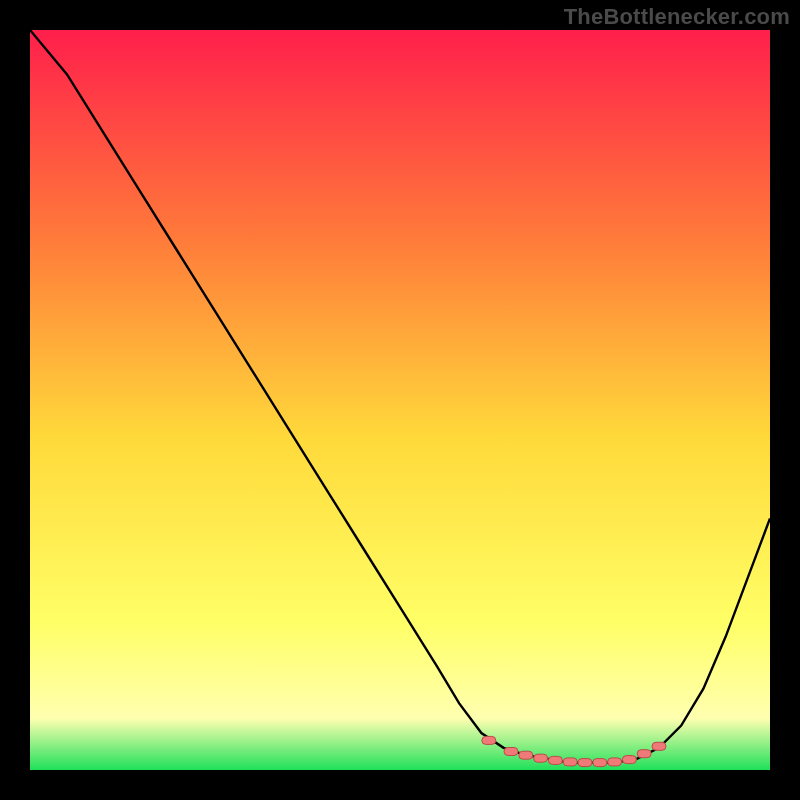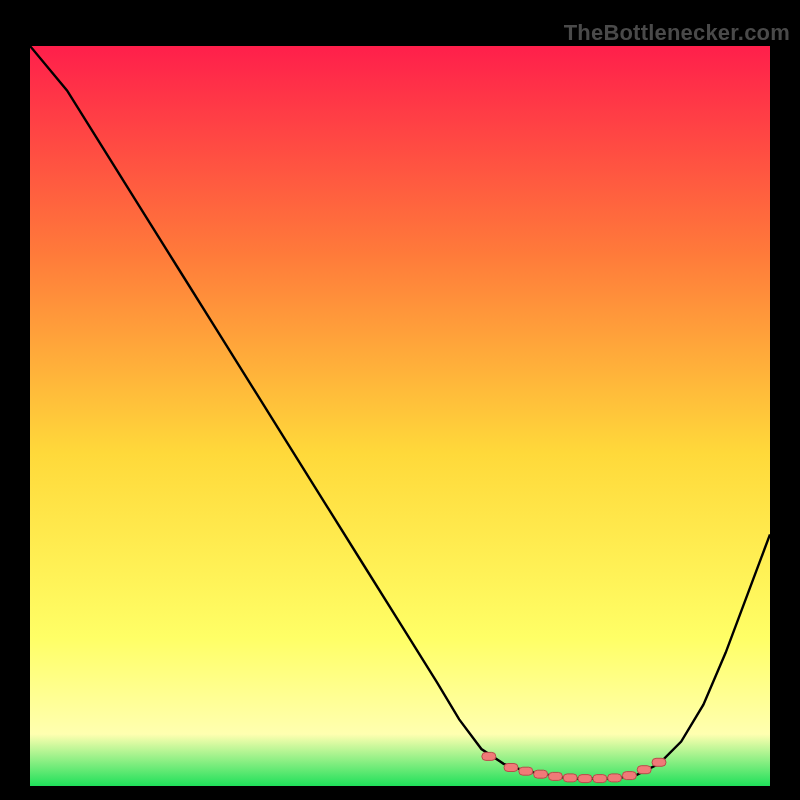--- a/index.html
+++ b/index.html
@@ -9,21 +9,20 @@
     height: 800px;
     background: #000;
     font-family: Arial, Helvetica, sans-serif;
     overflow: hidden;
   }
   .frame {
     position: relative;
     width: 800px;
     height: 616px;
     background: #000;
-    margin-top: 16px;
   }
   .watermark {
     position: absolute;
     top: 4px;
     right: 10px;
     color: #4a4a4a;
     font-size: 22px;
     font-weight: 600;
     letter-spacing: 0.2px;
     user-select: none;

